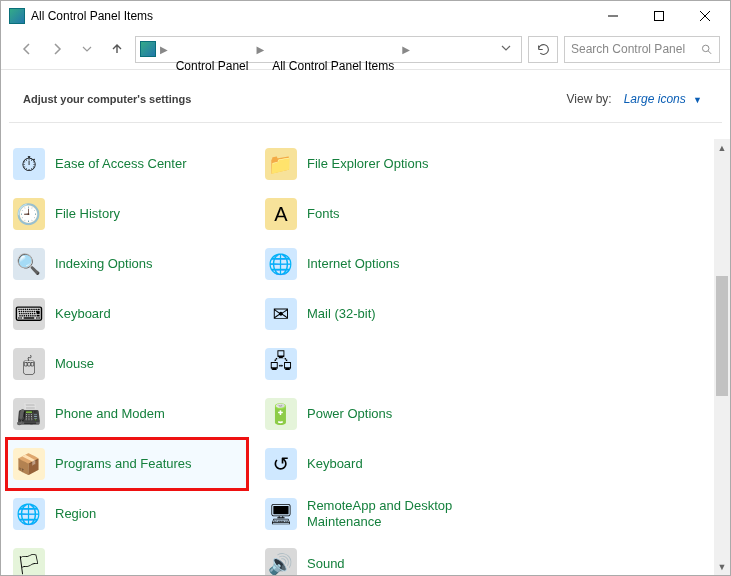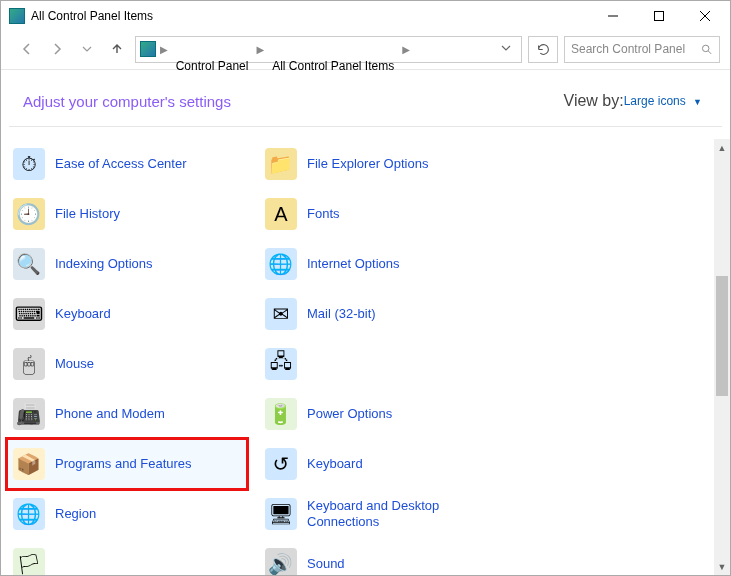--- a/index.html
+++ b/index.html
@@ -100,27 +100,27 @@
   .searchbox input::placeholder { color: #888; }
   
   .hr { height: 1px; background: #e6e6e6; margin-top: 2px; }
   
   .header-row {
     display: flex;
     align-items: center;
     padding: 22px 28px 16px 22px;
   }
   .header-row .heading {
-    color: #8b5cf6;
-    font-size: 15px;
-    font-weight: 400;
+    color: #404040;
+    font-size: 11px;
+    font-weight: 700;
   }
   .header-row .flexspace { flex: 1; }
-  .header-row .viewby-label { color: #444; font-size: 16px; margin-right: 0; }
-  .header-row .viewby-value { color: #0a5eb5; font-size: 12px; }
+  .header-row .viewby-label { color: #444; font-size: 12px; margin-right: 12px; }
+  .header-row .viewby-value { color: #0a5eb5; font-size: 12px; font-style: italic; }
   .header-row .dd { color:#0a5eb5; font-size:9px; margin-left:4px; }
   .hr2 { height:1px; background:#e6e6e6; margin: 0 8px 10px 8px; }
   
   .items-wrap {
     position: absolute;
     top: 138px;
     left: 0; right: 16px;
     bottom: 0;
     overflow: hidden;
     padding: 0 0 0 18px;
@@ -141,21 +141,21 @@
     cursor: default;
   }
   .item .icn {
     width: 32px; height: 32px;
     flex: 0 0 32px;
     display: flex; align-items: center; justify-content: center;
     font-size: 20px;
     border-radius: 4px;
   }
   .item .lbl {
-    color: #1d4ed8;
+    color: #15803d;
     font-size: 13px;
     line-height: 1.25;
   }
   .item.highlight {
     outline: 3px solid #e11;
     outline-offset: -1px;
     background: #f3faff;
   }
   
   .scrollcol {
@@ -328,21 +328,21 @@
       <div class="item">
         <div class="icn" style="background: rgb(229, 244, 218);">🔋</div>
         <div class="lbl">Power Options</div>
       </div>
       <div class="item">
         <div class="icn" style="background: rgb(207, 232, 255);">↺</div>
         <div class="lbl">Keyboard</div>
       </div>
       <div class="item">
         <div class="icn" style="background: rgb(207, 232, 255);">🖥</div>
-        <div class="lbl">Keyboard and Desktop Connections</div>
+        <div class="lbl">RemoteApp and Desktop Maintenance</div>
       </div>
       <div class="item">
         <div class="icn" style="background: rgb(217, 217, 217);">🔊</div>
         <div class="lbl">Sound</div>
       </div>
     </div>
 </div>
 
 <div class="scrollcol">
   <div class="sbtn">▲</div>

